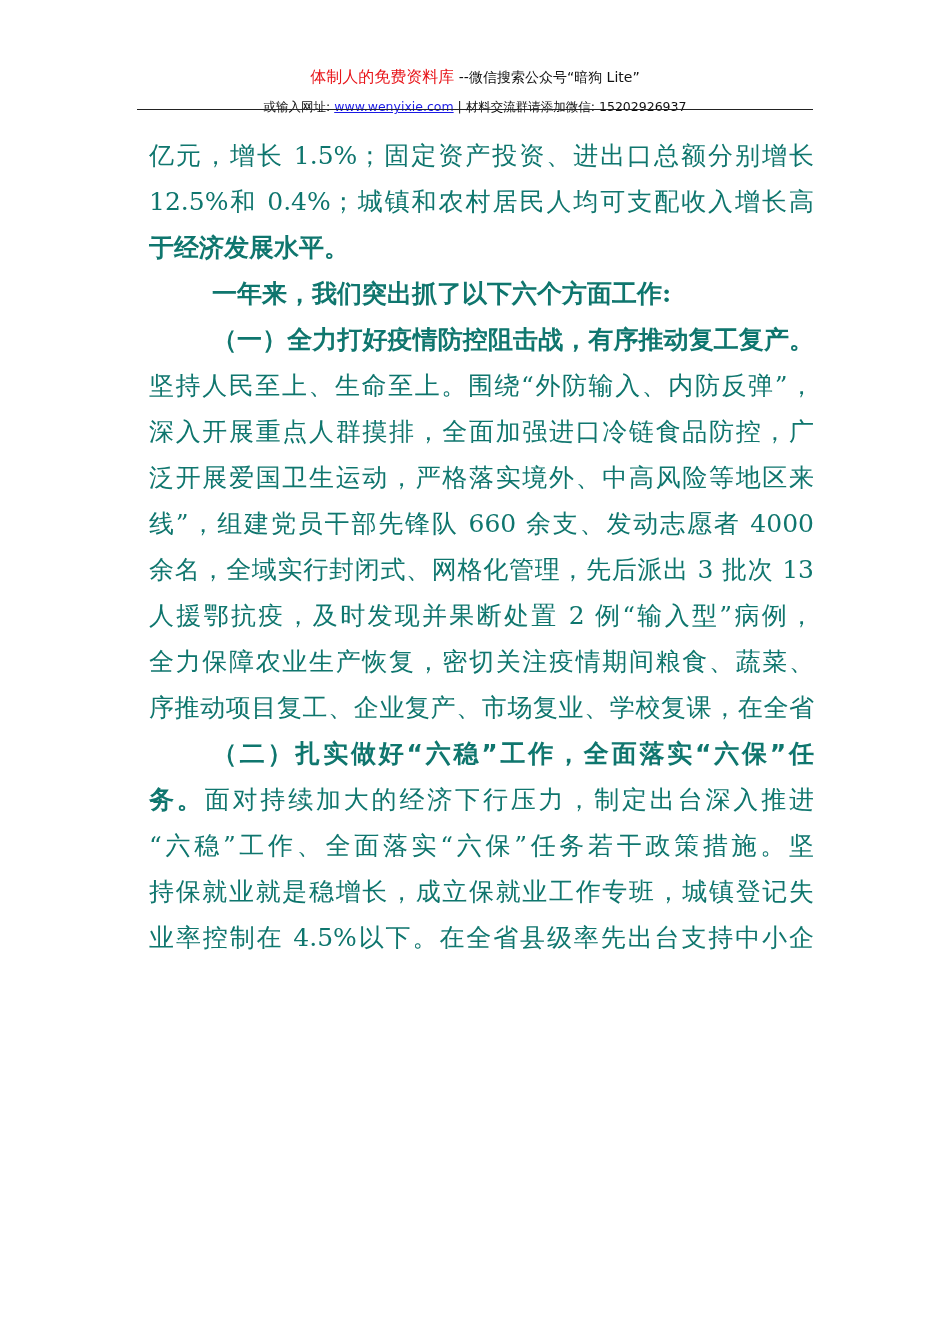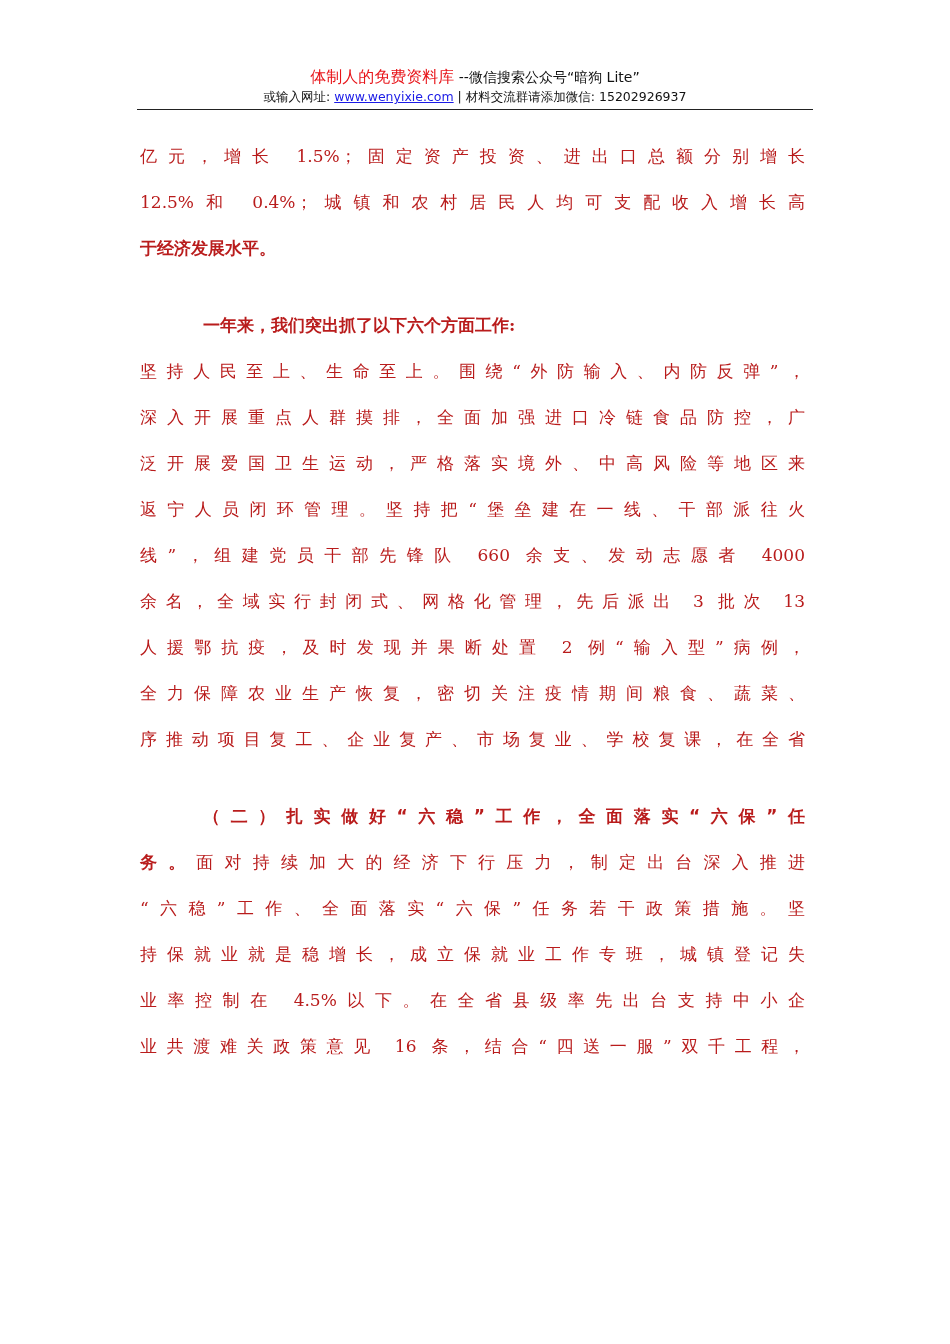--- a/index.html
+++ b/index.html
@@ -1,28 +1,28 @@
 <!DOCTYPE html>
 <html><head>
   <meta charset="utf-8">
   <style>
     html, body { margin: 0; padding: 0; background: #ffffff; }
     body { width: 950px; height: 1344px; position: relative; overflow: hidden; }
     .page { position: absolute; left: 0; top: 0; width: 798px; height: 1344px; background: #fff; }
     .header { position: absolute; left: 137px; width: 676px; top: 68px; text-align: center; }
     .header-line1 { font-family: "DejaVu Sans", sans-serif; font-size: 14px; line-height: 18px; color: #111; white-space: nowrap; }
     .header-brand { color: #e8161b; font-size: 16px; }
-    .header-line2 { font-family: "DejaVu Sans", sans-serif; font-size: 12.5px; line-height: 18px; color: #111; white-space: nowrap; margin-top: 2px; }
+    .header-line2 { font-family: "DejaVu Sans", sans-serif; font-size: 12.5px; line-height: 18px; color: #111; white-space: nowrap; margin-top: 12px; }
     .header-link { color: #1a1ae6; text-decoration: underline; }
     .header-rule { position: absolute; left: 137px; top: 109px; width: 676px; height: 0; border-top: 1.5px solid #222; }
-    .body-text { position: absolute; left: 140px; top: 133px; width: 665px;
-      font-family: "DejaVu Serif", serif; font-size: 17px; line-height: 46px; color: #b91c1c; text-align: justify; }
+    .body-text { position: absolute; left: 149px; top: 133px; width: 665px;
+      font-family: "DejaVu Serif", serif; font-size: 25px; line-height: 46px; color: #0f766e; text-align: justify; }
     .line { display: block; white-space: nowrap; height: 46px; text-align-last: justify; }
     .line.last { text-align-last: left; font-weight: bold; }
-    .indent { padding-left: 63px; margin-top: 31px; }
+    .indent { padding-left: 63px; }
     .bold { font-weight: bold; font-family: "DejaVu Sans", sans-serif; }
   </style>
 </head>
 <body>
 
 <div class="page">
   <div class="header">
     <div class="header-line1">
       <span class="header-brand">体制人的免费资料库</span><span> --微信搜索公众号“暗狗 Lite”</span>
     </div>
@@ -30,29 +30,28 @@
       <span>或输入网址: </span><span class="header-link">www.wenyixie.com</span><span> | 材料交流群请添加微信: 15202926937</span>
     </div>
   </div>
   <div class="header-rule"></div>
 
   <div class="body-text">
     <span class="line"><span>亿元，增长 1.5%；固定资产投资、进出口总额分别增长</span></span>
     <span class="line"><span>12.5%和 0.4%；城镇和农村居民人均可支配收入增长高</span></span>
     <span class="line last"><span>于经济发展水平。</span></span>
     <span class="line last indent"><span>一年来，我们突出抓了以下六个方面工作:</span></span>
+    <span class="line indent"><span class="bold">（一）全力打好疫情防控阻击战，有序推动复工复产。</span></span>
     <span class="line"><span>坚持人民至上、生命至上。围绕“外防输入、内防反弹”，</span></span>
     <span class="line"><span>深入开展重点人群摸排，全面加强进口冷链食品防控，广</span></span>
     <span class="line"><span>泛开展爱国卫生运动，严格落实境外、中高风险等地区来</span></span>
-    <span class="line"><span>返宁人员闭环管理。坚持把“堡垒建在一线、干部派往火</span></span>
     <span class="line"><span>线”，组建党员干部先锋队 660 余支、发动志愿者 4000</span></span>
     <span class="line"><span>余名，全域实行封闭式、网格化管理，先后派出 3 批次 13</span></span>
     <span class="line"><span>人援鄂抗疫，及时发现并果断处置 2 例“输入型”病例，</span></span>
     <span class="line"><span>全力保障农业生产恢复，密切关注疫情期间粮食、蔬菜、</span></span>
     <span class="line"><span>序推动项目复工、企业复产、市场复业、学校复课，在全省</span></span>
     <span class="line indent"><span class="bold">（二）扎实做好“六稳”工作，全面落实“六保”任</span></span>
     <span class="line"><span class="bold">务。</span><span>面对持续加大的经济下行压力，制定出台深入推进</span></span>
     <span class="line"><span>“六稳”工作、全面落实“六保”任务若干政策措施。坚</span></span>
     <span class="line"><span>持保就业就是稳增长，成立保就业工作专班，城镇登记失</span></span>
     <span class="line"><span>业率控制在 4.5%以下。在全省县级率先出台支持中小企</span></span>
-    <span class="line"><span>业共渡难关政策意见 16 条，结合“四送一服”双千工程，</span></span>
   </div>
 </div>
 
 </body></html>

